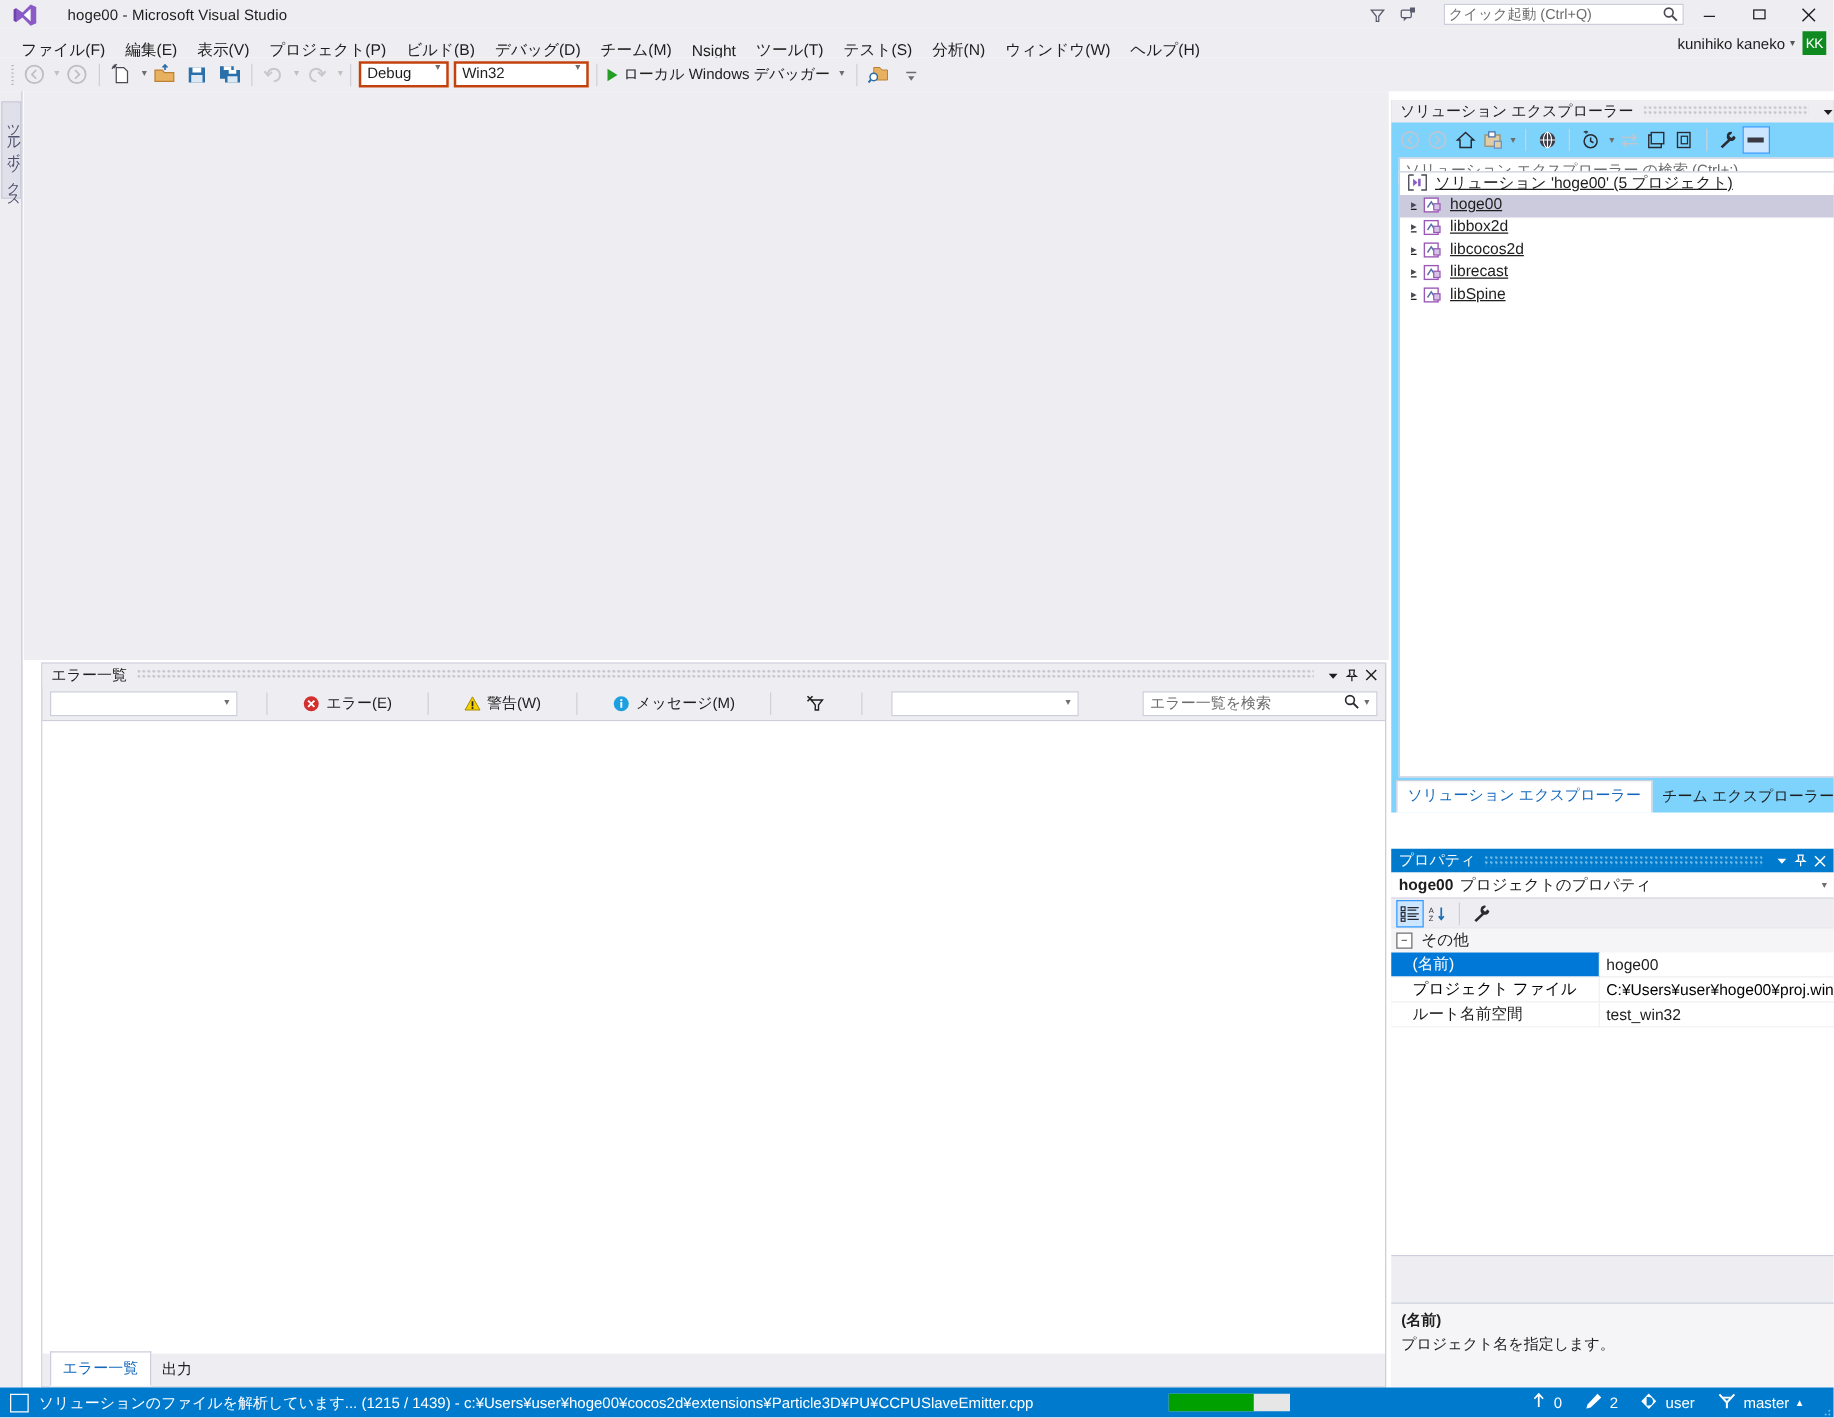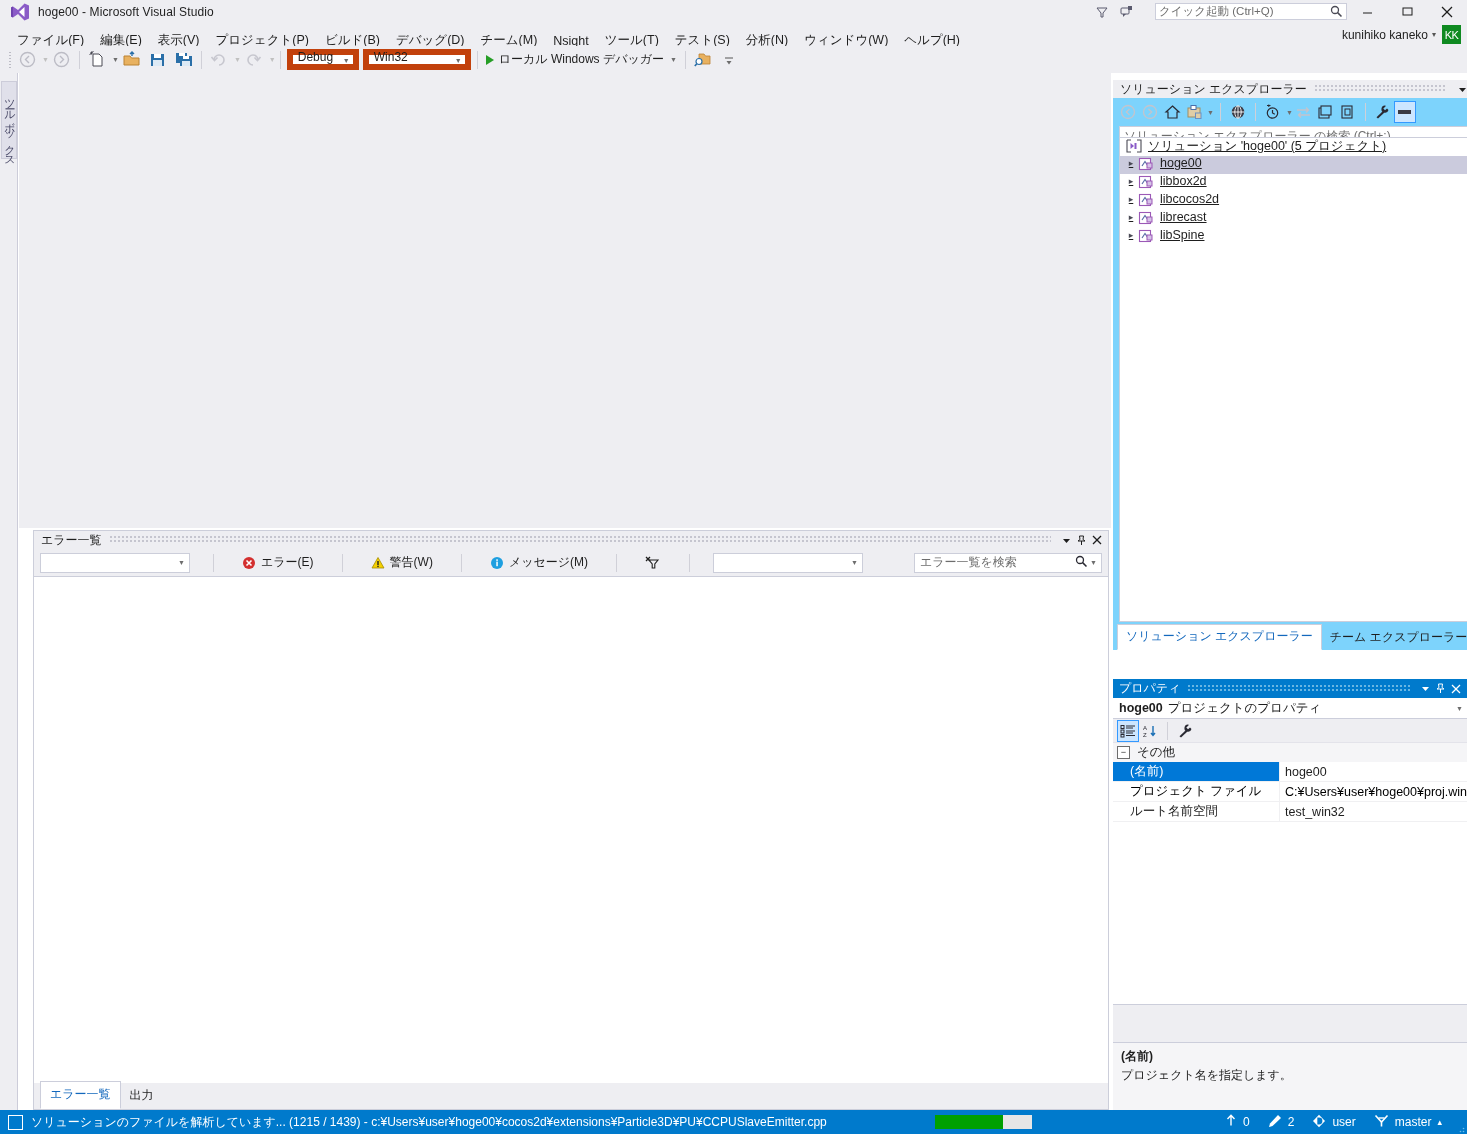--- a/index.html
+++ b/index.html
@@ -18,20 +18,21 @@
     -webkit-font-smoothing: antialiased;
   }
 
   
   .titlebar {
     position: absolute;
     left: 0; top: 0; width: 1467px; height: 23px;
     background: #eeeef2;
     display: flex;
     align-items: center;
+    gap: 16px;
   }
   .vs-logo {
     width: 20px; height: 18px;
     margin-left: 10px; margin-right: 8px;
     position: relative;
   }
   .vs-logo svg { display:block; }
   .title-text {
     font-size: 12px;
     color: #1e1e1e;
@@ -130,22 +131,22 @@
     padding: 0 2px;
   }
   .tb-sep {
     width: 1px; height: 18px; background: #d0d0d8; margin: 0 4px;
   }
   .tb-caret { font-size: 7px; color: #6d6d6d; margin-left: 2px; }
   .tb-caret.dim { color: #c0c0c0; }
   .combo {
     height: 21px;
     background: #ffffff;
-    border: 6px solid #c2410c;
-    display: flex; align-items: flex-end;
+    border: 2px solid #c2410c;
+    display: flex; align-items: flex-start;
     box-sizing: border-box;
     padding: 0 3px 0 5px;
     font-size: 12px;
     color: #1e1e1e;
     margin: 12px 2px;
   }
   .combo .cb-label { flex: 1; white-space: nowrap; }
   .combo .cb-arrow { font-size: 7px; color: #6d6d6d; padding-left: 6px; }
   .run-btn {
     height: 22px; display: flex; align-items: center; padding: 0 4px;

